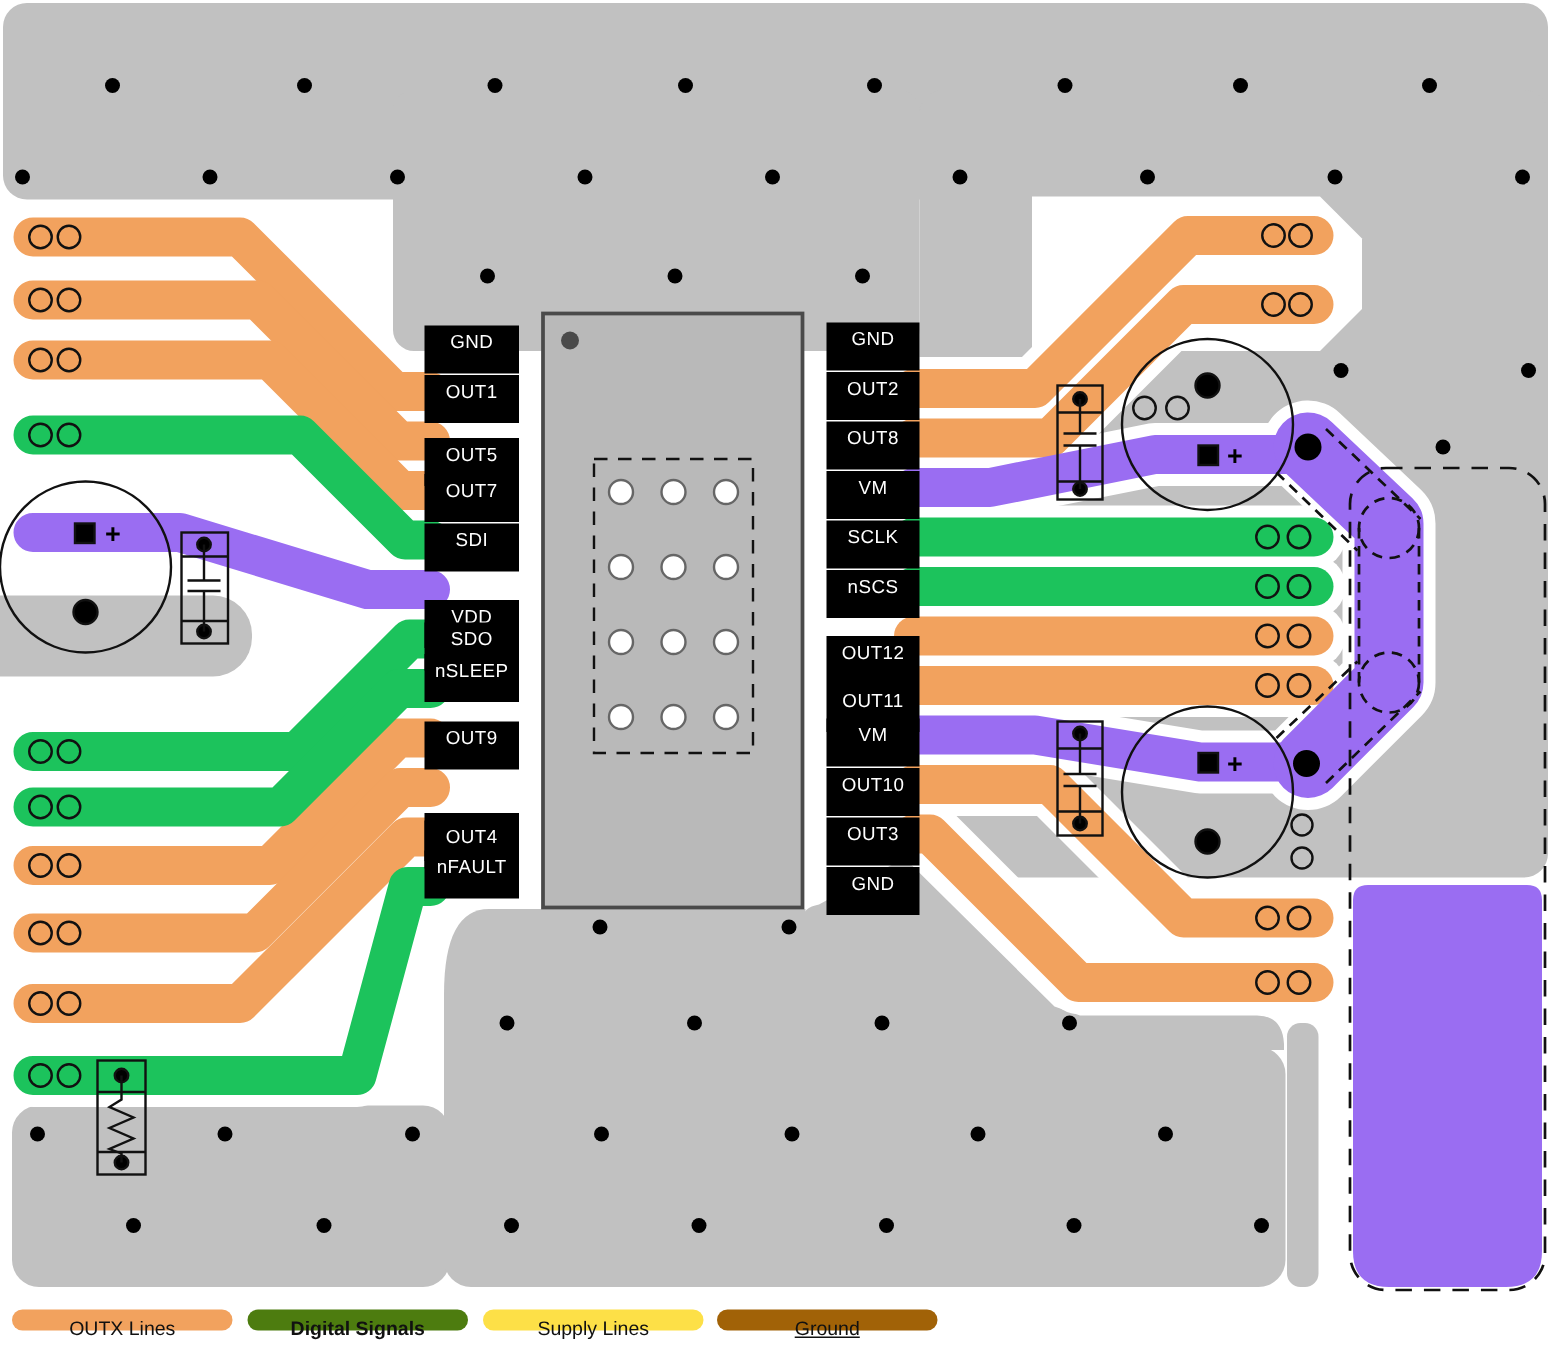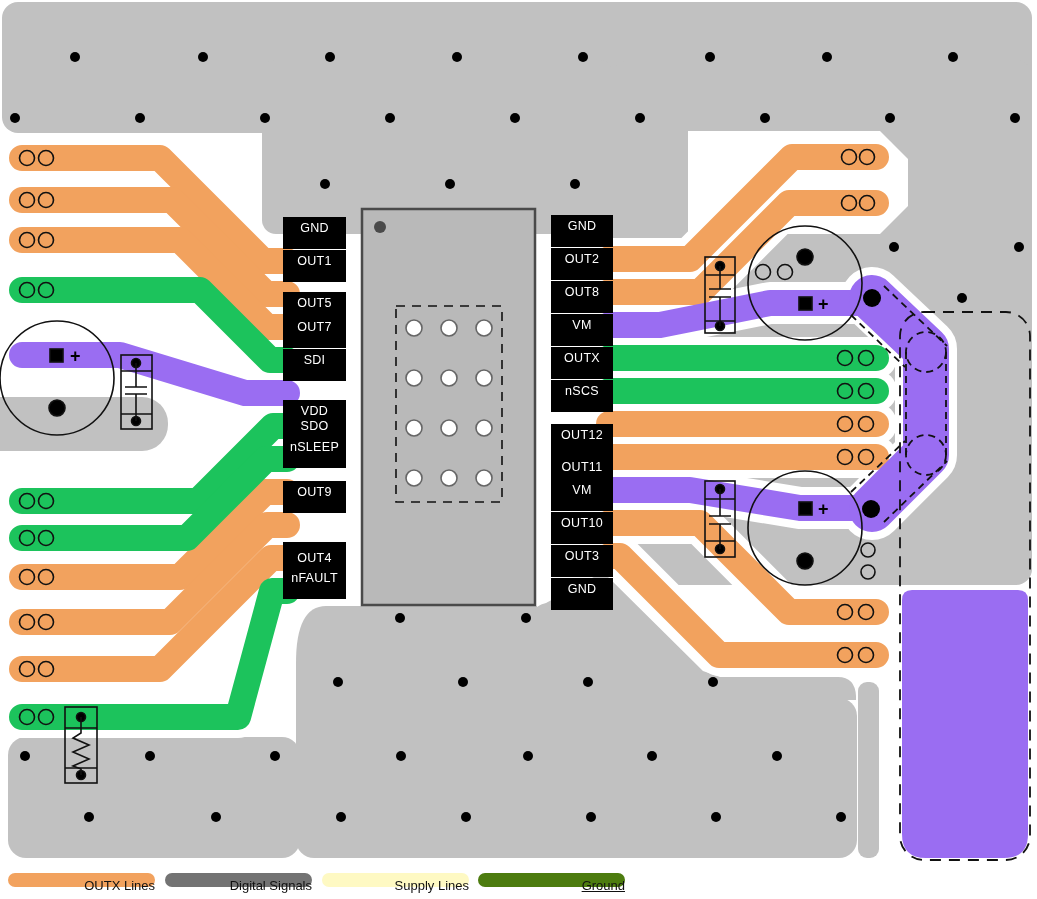--- a/index.html
+++ b/index.html
@@ -4,25 +4,25 @@
 <style>
   html,body{margin:0;padding:0;background:#fff;}
   #board{position:relative;width:1037px;height:899px;background:#fff;overflow:hidden;
          font-family:"Liberation Sans",sans-serif;}
   #pcb-svg{position:absolute;left:0;top:0;}
   .pin{position:absolute;background:#000;color:#fff;font-size:12.5px;line-height:22px;
        height:32px;text-align:center;letter-spacing:.3px;}
   .pin.l{left:283px;width:63px;}
   .pin.r{left:551px;width:62px;}
   .pill{position:absolute;top:873px;height:14px;width:147px;border-radius:13px;
-        text-align:right;line-height:25px;font-size:13px;color:#111;}
+        text-align:center;line-height:25px;font-size:13px;color:#111;}
   .lg-orange{background:#F2A25E;}
-  .lg-green{background:#737373;}
-  .lg-purple{background:#fef9c3;}
-  .lg-gray{background:#4d7c0f;text-decoration:underline;}
+  .lg-green{background:#4d7c0f;font-weight:bold;}
+  .lg-purple{background:#fde047;}
+  .lg-gray{background:#a16207;text-decoration:underline;}
 </style>
 </head>
 <body>
 
 <div id="board">
 
 <svg id="pcb-svg" width="1037" height="899" viewBox="0 0 1037 899">
 
   <g fill="#C1C1C1">
     <rect x="2" y="2" width="1030" height="131" rx="16"></rect>
@@ -291,21 +291,21 @@
 <div class="pin l" style="top:436px">nSLEEP</div>
 <div class="pin l" style="top:481px">OUT9</div>
 <div class="pin l" style="top:542px">OUT6</div>
 <div class="pin l" style="top:547px">OUT4</div>
 <div class="pin l" style="top:567px">nFAULT</div>
 
 <div class="pin r" style="top:215px">GND</div>
 <div class="pin r" style="top:248px">OUT2</div>
 <div class="pin r" style="top:281px">OUT8</div>
 <div class="pin r" style="top:314px">VM</div>
-<div class="pin r" style="top:347px">OUTX</div>
+<div class="pin r" style="top:347px">SCLK</div>
 <div class="pin r" style="top:380px">nSCS</div>
 <div class="pin r" style="top:424px">OUT12</div>
 <div class="pin r" style="top:456px">OUT11</div>
 <div class="pin r" style="top:479px">VM</div>
 <div class="pin r" style="top:512px">OUT10</div>
 <div class="pin r" style="top:545px">OUT3</div>
 <div class="pin r" style="top:578px">GND</div>
 
 <div class="pill lg-orange" style="left:8px">OUTX Lines</div>
 <div class="pill lg-green" style="left:165px">Digital Signals</div>

